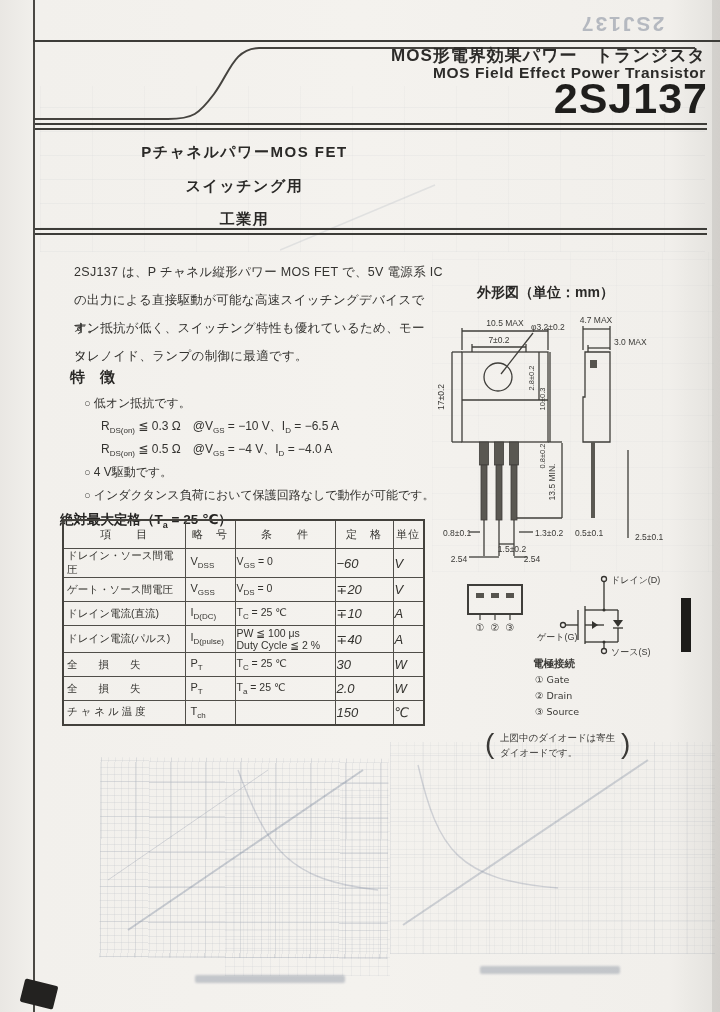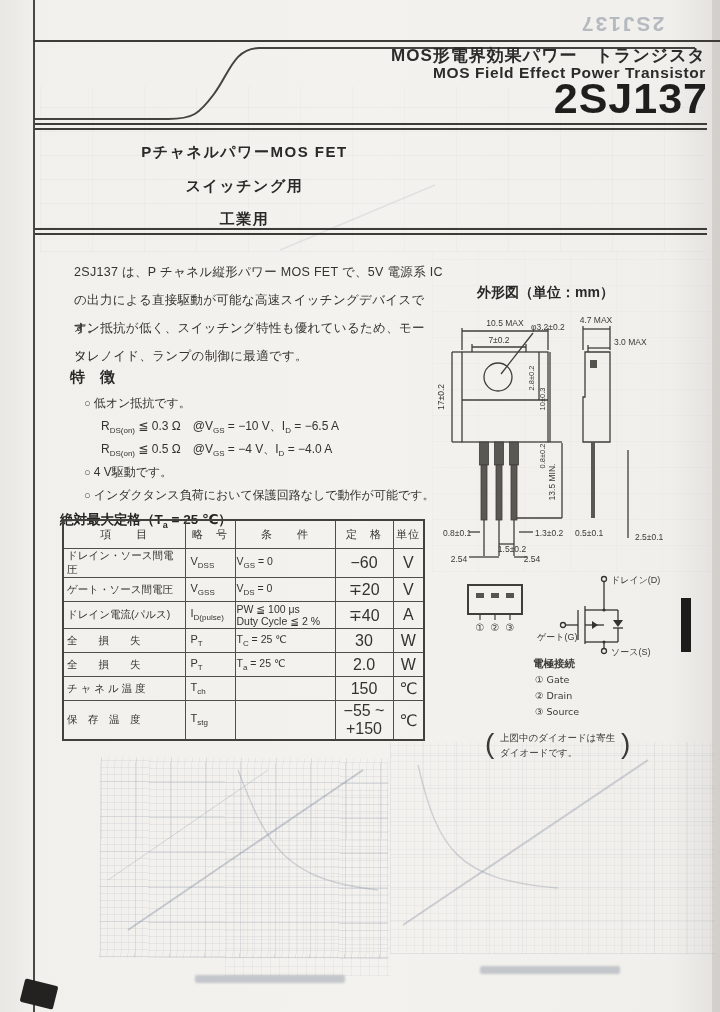--- a/index.html
+++ b/index.html
@@ -37,21 +37,21 @@
   
   .ratings-title{position:absolute;left:60px;top:511px;font-size:13.5px;font-weight:bold;color:#262523;}
   .ratings-title sub{font-size:9px;}
   .tbl-wrap{position:absolute;left:62px;top:519px;}
   table.ratings{border-collapse:collapse;table-layout:fixed;width:361px;border:2.5px solid #43413c;}
   table.ratings th,table.ratings td{border:1.5px solid #504e49;font-weight:normal;color:#34332f;}
   table.ratings th{font-size:11px;height:25px;letter-spacing:1px;}
   td.c-item{font-size:10.5px;padding:0 3px;text-align:left;}
   td.c-sym{font-size:11px;padding-left:5px;text-align:left;}
   td.c-cond{font-size:10.5px;text-align:left;}
-  td.c-rate,td.c-unit{font-size:16px;text-align:center;}
+  td.c-rate,td.c-unit{font-size:13px;text-align:left;font-style:italic;}
   tr.r-norm{height:24px;}
   tr.r-tall{height:25px;}
   
   .outline-head{position:absolute;left:477px;top:266px;font-size:14px;font-weight:bold;color:#2a2927;margin-top:18px;}
   svg text{font-family:"Liberation Sans","DejaVu Sans",sans-serif;fill:#3a3936;}
   .dim{font-size:8.5px;}
   .dim7{font-size:7.5px;}
   .circ{font-family:"DejaVu Sans",sans-serif;}
   .tab-black{position:absolute;left:681px;top:598px;width:10px;height:54px;background:#1d1c1a;}
   
@@ -178,20 +178,29 @@
           </tr>
           <tr class="r-norm">
             <td class="c-item">ゲート・ソース間電圧</td>
             <td class="c-sym"><span>V</span><sub>GSS</sub></td>
             <td class="c-cond">
               <div><span>V</span><sub>DS</sub><span> = 0</span></div>
             </td>
             <td class="c-rate">∓20</td>
             <td class="c-unit">V</td>
           </tr>
+          <tr class="r-norm">
+            <td class="c-item">ドレイン電流(直流)</td>
+            <td class="c-sym"><span>I</span><sub>D(DC)</sub></td>
+            <td class="c-cond">
+              <div><span>T</span><sub>C</sub><span> = 25 ℃</span></div>
+            </td>
+            <td class="c-rate">∓10</td>
+            <td class="c-unit">A</td>
+          </tr>
           <tr class="r-tall">
             <td class="c-item">ドレイン電流(パルス)</td>
             <td class="c-sym"><span>I</span><sub>D(pulse)</sub></td>
             <td class="c-cond">
               <div><span>PW ≦ 100 μs</span></div>
               <div><span>Duty Cycle ≦ 2 %</span></div>
             </td>
             <td class="c-rate">∓40</td>
             <td class="c-unit">A</td>
           </tr>
@@ -211,27 +220,20 @@
               <div><span>T</span><sub>a</sub><span> = 25 ℃</span></div>
             </td>
             <td class="c-rate">2.0</td>
             <td class="c-unit">W</td>
           </tr>
           <tr class="r-norm">
             <td class="c-item">チ ャ ネ ル 温 度</td>
             <td class="c-sym"><span>T</span><sub>ch</sub></td>
             <td class="c-cond"></td>
             <td class="c-rate">150</td>
-            <td class="c-unit">℃</td>
-          </tr>
-          <tr class="r-norm">
-            <td class="c-item">保　存　温　度</td>
-            <td class="c-sym"><span>T</span><sub>stg</sub></td>
-            <td class="c-cond"></td>
-            <td class="c-rate">−55 ~ +150</td>
             <td class="c-unit">℃</td>
           </tr>
         </tbody>
     </table>
   </div>
 
   <div class="outline-head">外形図（単位：mm）</div>
   <svg class="abs" style="left:435px;top:300px;width:285px;height:470px" viewBox="0 0 285 470">
     <g stroke="#3f3e3a" stroke-width="1.3" fill="none">
 

